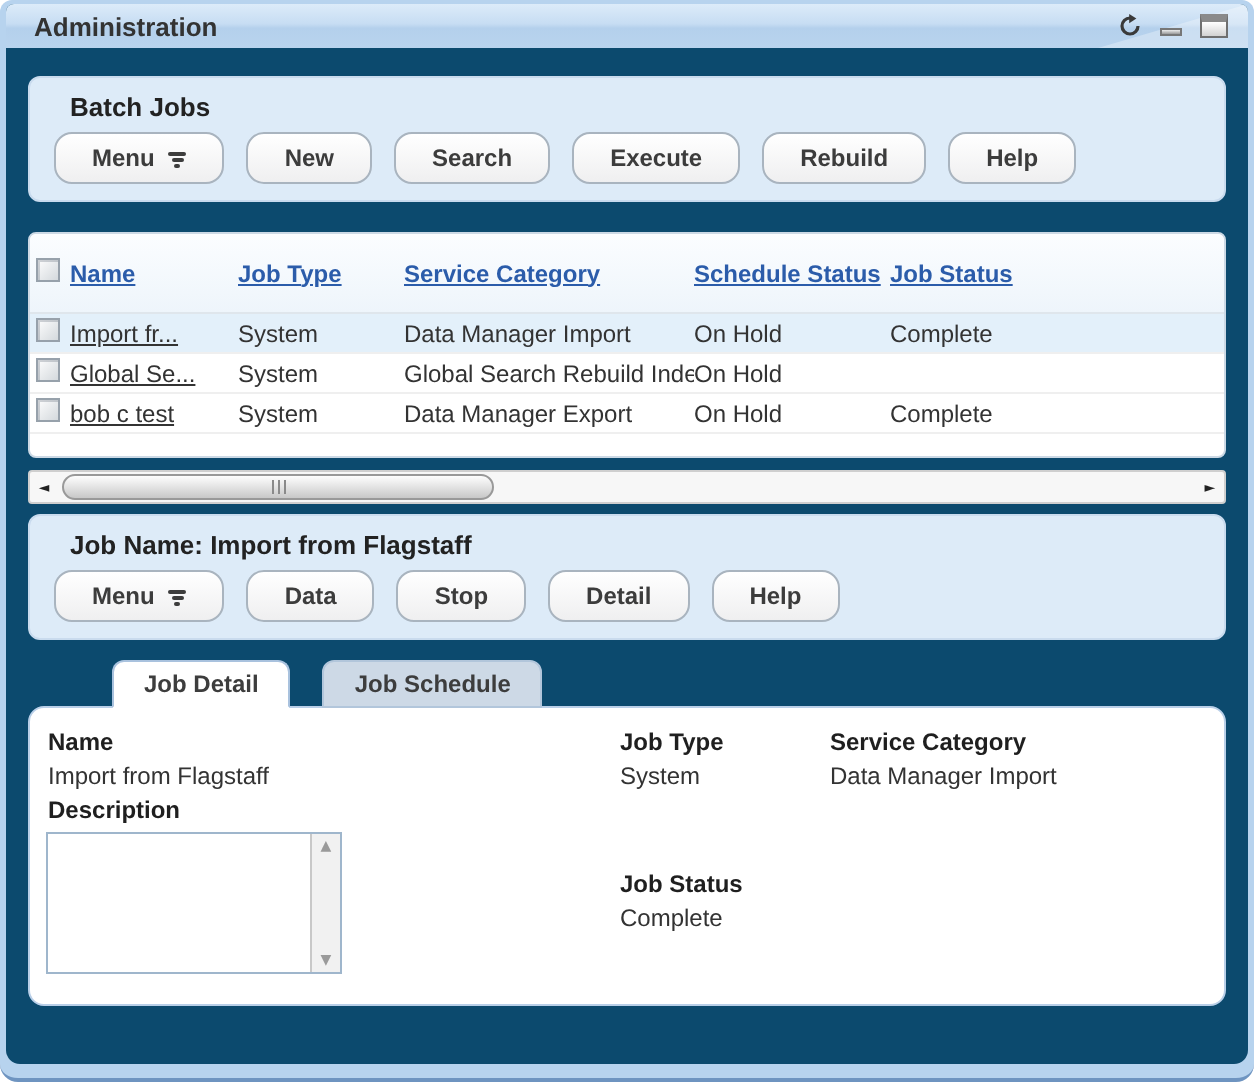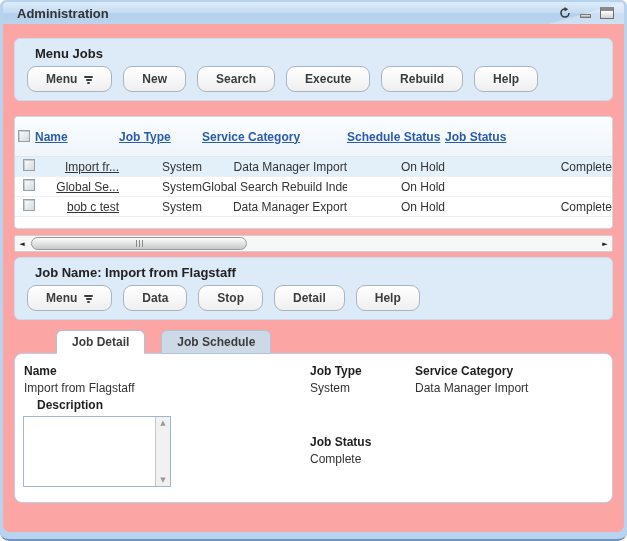--- a/index.html
+++ b/index.html
@@ -7,21 +7,21 @@
 
   .frame{
     width:627px;height:541px;
     background:#b7d3ee;
     border-radius:6px 6px 9px 9px;
     padding:2px 3px 7px 3px;
     border-bottom:2px solid #6e94c0;
     position:relative;
   }
   .win{
-    background:#fca5a5;height:530px;
+    background:#0c4a6e;height:530px;
     border-radius:4px 4px 7px 7px;
     overflow:hidden;
   }
 
   
   .titlebar{
     height:22px;position:relative;
     background:linear-gradient(#dcebf9 0%,#c7ddf3 45%,#b4d0ec 55%,#b9d4ee 100%);
     display:flex;align-items:center;
     padding:0 8px;
@@ -76,21 +76,21 @@
   }
   .g-head{
     height:40px;
     background:linear-gradient(#fbfdff,#eef5fb);
     border-bottom:1px solid #dfe6ec;
   }
   .hlink{
     font-size:12px;font-weight:bold;color:#2b5caa;
     text-decoration:underline;cursor:pointer;white-space:nowrap;
   }
-  .g-row{height:20px;font-size:12px;color:#333;border-bottom:1px solid #efefef;text-align:right;}
+  .g-row{height:20px;font-size:12px;color:#333;border-bottom:1px solid #efefef;}
   .g-row.selected{background:#e3f0fa;}
   .g-filler{height:11px;}
   .cell{white-space:nowrap;overflow:hidden;}
   .rowlink{color:#333;text-decoration:underline;cursor:pointer;}
   .checkbox{
     width:12px;height:12px;margin-left:3px;display:inline-block;
     border:1px solid #97a1ab;
     background:linear-gradient(135deg,#fdfdfd,#d4d9dd);
     box-shadow:inset 1px 1px 0 rgba(120,130,140,.35);
     cursor:pointer;
@@ -171,21 +171,21 @@
           </span>
         <span class="tb-btn">
             <i class="ico-max"></i>
           </span>
       </div>
     </div>
 
     <div class="content">
 
       <div class="panel">
-        <div class="panel-title">Menu Jobs</div>
+        <div class="panel-title">Batch Jobs</div>
         <div class="toolbar">
           <button class="btn">
             <span>Menu</span>
             <span class="menu-ico">
                 <i class="b1"></i>
                 <i class="b2"></i>
                 <i class="b3"></i>
               </span>
           </button>
           <button class="btn">New</button>
@@ -265,21 +265,21 @@
       </div>
 
       <div class="tabs">
         <div class="tab active">Job Detail</div>
         <div class="tab">Job Schedule</div>
       </div>
 
       <div class="detail">
         <span class="fld lbl" style="left:9px;top:10px;">Name</span>
         <span class="fld val" style="left:9px;top:27px;text-align:center;">Import from Flagstaff</span>
-        <span class="fld lbl" style="left:22px;top:44px;">Description</span>
+        <span class="fld lbl" style="left:9px;top:44px;">Description</span>
 
         <div class="ta">
           <div class="ta-text"></div>
           <div class="ta-scroll">
             <span>▲</span>
             <span>▼</span>
           </div>
         </div>
 
         <span class="fld lbl" style="left:295px;top:10px;">Job Type</span>

